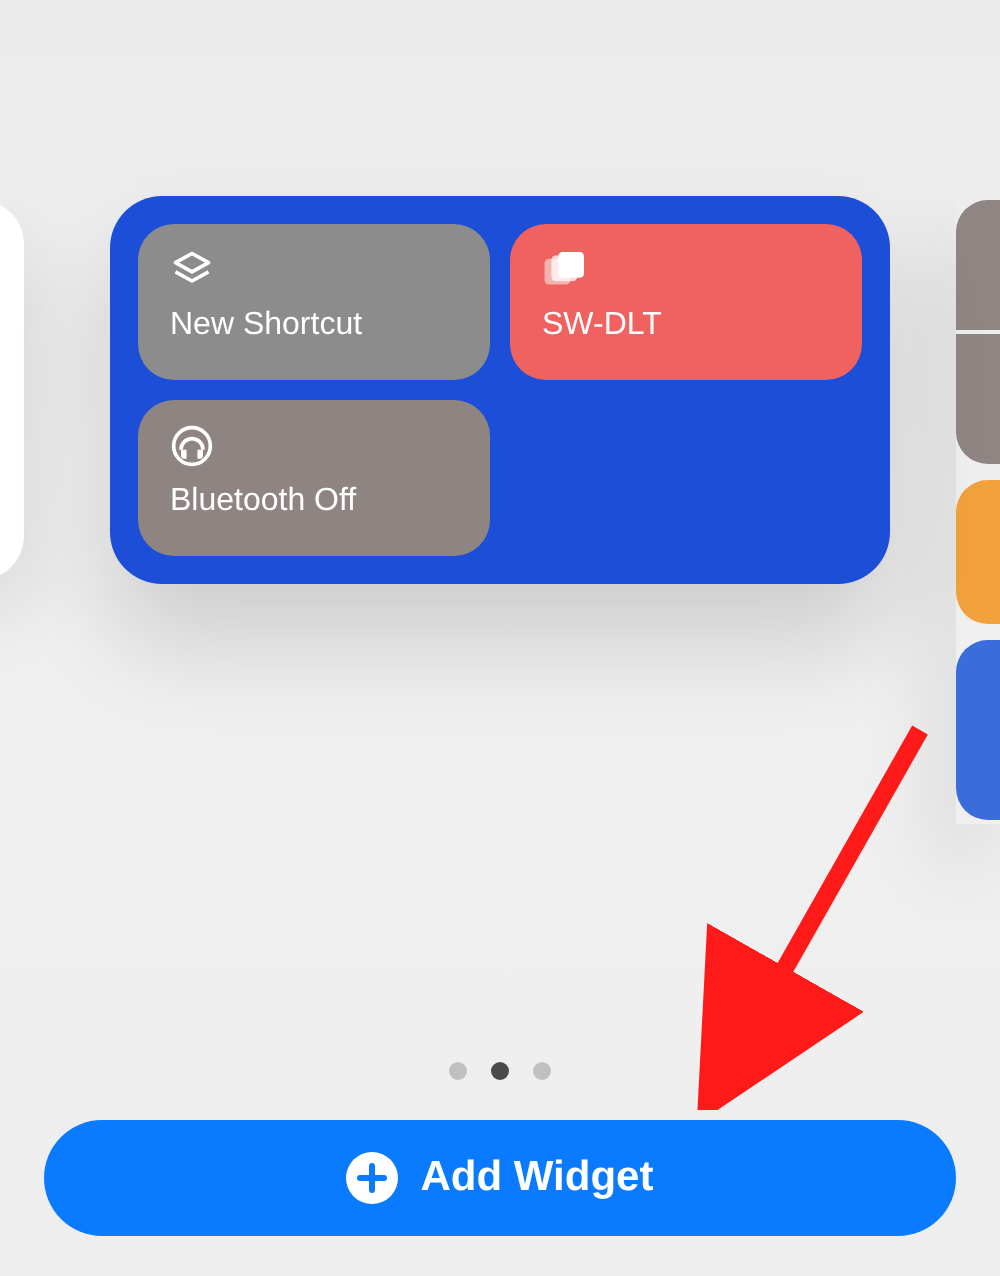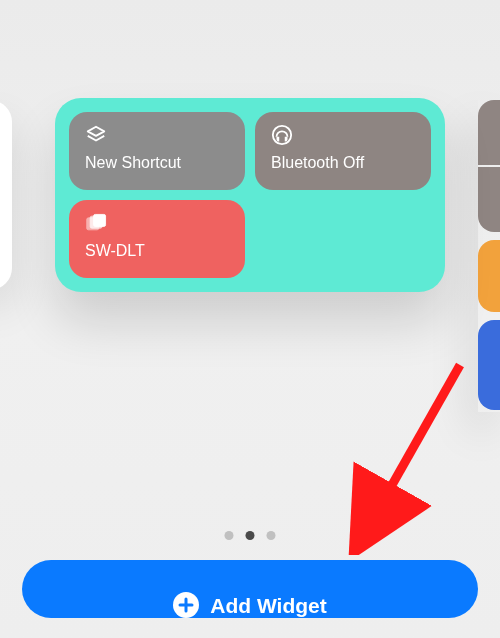--- a/index.html
+++ b/index.html
@@ -44,21 +44,21 @@
       box-shadow: -10px 20px 40px rgba(0,0,0,0.10);
     }
 
     
     .widget-card {
       position: absolute;
       left: 55px;
       top: 98px;
       width: 390px;
       height: 194px;
-      background: #5eead4;
+      background: #1d4ed8;
       border-radius: 26px;
       box-shadow: 0 30px 50px rgba(0,0,0,0.14);
       padding: 14px;
       display: grid;
       grid-template-columns: 1fr 1fr;
       grid-template-rows: 1fr 1fr;
       gap: 10px;
     }
 
     .tile {
@@ -106,21 +106,21 @@
     
     .add-widget-btn {
       position: absolute;
       bottom: 20px;
       left: 22px;
       right: 22px;
       height: 58px;
       background: #0a7aff;
       border-radius: 30px;
       display: flex;
-      align-items: flex-end;
+      align-items: center;
       justify-content: center;
       gap: 11px;
       color: #fff;
       font-size: 21px;
       font-weight: 600;
       border: none;
       cursor: pointer;
     }
     .plus-circle {
       width: 26px;
@@ -163,48 +163,48 @@
   <div class="tile gray1">
     <div class="icon-row">
       <span>
         <svg width="22" height="22" viewBox="0 0 24 24" class="icon-svg">
           <path fill="none" stroke="#fff" stroke-width="2" stroke-linejoin="round" d="M12 3 L21 8 L12 13 L3 8 Z"></path>
           <path fill="none" stroke="#fff" stroke-width="2" stroke-linejoin="round" d="M3 13 L12 18 L21 13"></path>
         </svg>
       </span>
     </div>
     <div class="label">New Shortcut</div>
+  </div>
+
+  <div class="tile red">
+    <div class="icon-row">
+      <span>
+        <svg width="24" height="20" viewBox="0 0 28 22" class="icon-svg">
+          <rect x="2" y="5" width="14" height="14" rx="2" fill="#fff" opacity="0.5"></rect>
+          <rect x="6" y="3" width="14" height="14" rx="2" fill="#fff" opacity="0.75"></rect>
+          <rect x="10" y="1" width="14" height="14" rx="2" fill="#fff"></rect>
+        </svg>
+      </span>
+    </div>
+    <div class="label">SW-DLT</div>
   </div>
 
   <div class="tile gray2">
     <div class="icon-row">
       <span>
         <svg width="22" height="22" viewBox="0 0 24 24">
           <circle cx="12" cy="12" r="10" fill="none" stroke="#fff" stroke-width="2"></circle>
           <path d="M6 14 v3 a2 2 0 0 0 2 2 h1 v-5 H6 M18 14 v3 a2 2 0 0 1 -2 2 h-1 v-5 h3" fill="#fff"></path>
           <path d="M6 14 a6 6 0 0 1 12 0" fill="none" stroke="#fff" stroke-width="2"></path>
         </svg>
       </span>
     </div>
     <div class="label">Bluetooth Off</div>
   </div>
 
-  <div class="tile red">
-    <div class="icon-row">
-      <span>
-        <svg width="24" height="20" viewBox="0 0 28 22" class="icon-svg">
-          <rect x="2" y="5" width="14" height="14" rx="2" fill="#fff" opacity="0.5"></rect>
-          <rect x="6" y="3" width="14" height="14" rx="2" fill="#fff" opacity="0.75"></rect>
-          <rect x="10" y="1" width="14" height="14" rx="2" fill="#fff"></rect>
-        </svg>
-      </span>
-    </div>
-    <div class="label">SW-DLT</div>
-  </div>
-
 
 </div>
 
 <div class="page-dots">
   <div class="dot"></div>
   <div class="dot active"></div>
   <div class="dot"></div>
 </div>
 
 <svg class="arrow" width="150" height="200">

